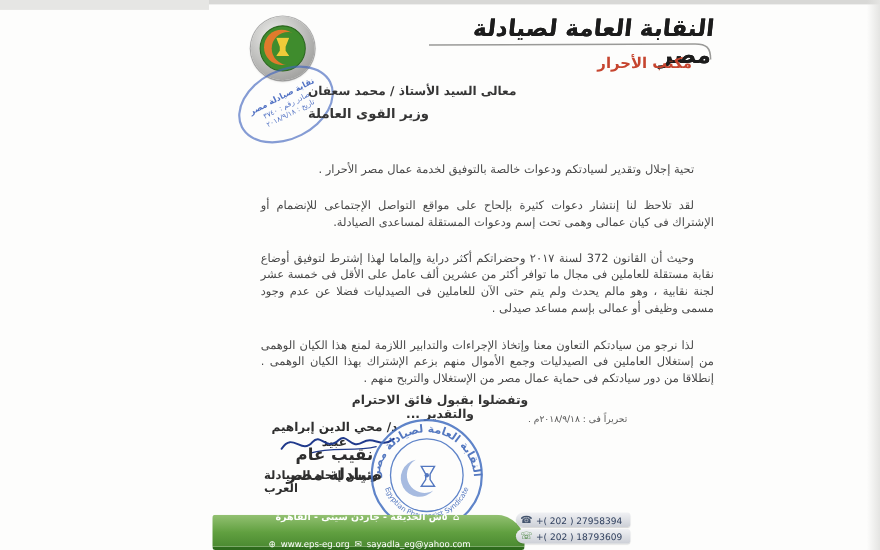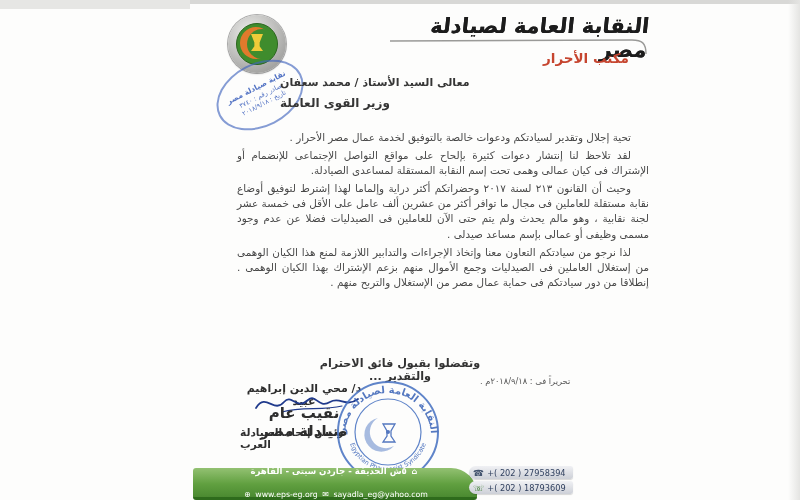--- a/index.html
+++ b/index.html
@@ -51,21 +51,21 @@
 
   
   .recipient{left:280px;top:76px;width:250px;direction:rtl;text-align:left;color:#353535;}
   .recipient .r1{font-size:11px;font-weight:bold;}
   .recipient .r2{font-size:12px;font-weight:bold;margin:7px 78px 0 0;}
   .salutation{margin:11px 72px 0 0;font-size:11px;font-weight:bold;}
 
   
   .letter-body{left:237px;top:129px;width:412px;direction:rtl;text-align:justify;
     font-size:10.4px;line-height:15.1px;color:#484848;}
-  .letter-body p{margin:1px 0 3px 0;text-indent:18px;}
+  .letter-body p{margin:18px 0 3px 0;text-indent:18px;}
 
   
   .closing{left:300px;top:357px;width:200px;text-align:center;direction:rtl;
     font-size:11.2px;font-weight:bold;color:#333;}
   .date-line{left:480px;top:376px;width:110px;direction:rtl;text-align:left;font-size:8.3px;color:#555;}
 
   
   .sig-name{left:240px;top:382px;width:128px;text-align:center;direction:rtl;font-size:11px;font-weight:bold;color:#2e2e2e;}
   .sig-scribble{left:252px;top:390px;}
   .sig-title1{left:248px;top:404px;width:112px;text-align:center;direction:rtl;font-size:15px;font-weight:bold;color:#2e2e2e;}
@@ -118,22 +118,22 @@
   <div class="l3">تاريخ : ٢٠١٨/٩/١٨</div>
 </div>
 
 <div class="abs recipient">
   <div class="r1">معالى السيد الأستاذ /  محمد سعفان</div>
   <div class="r2">وزير القوى العاملة</div>
 </div>
 
 <div class="abs letter-body">
   <p>تحية إجلال وتقدير لسيادتكم ودعوات خالصة بالتوفيق لخدمة عمال مصر الأحرار .</p>
-  <p>لقد تلاحظ لنا إنتشار دعوات كثيرة بإلحاح على مواقع التواصل الإجتماعى للإنضمام أو الإشتراك فى كيان عمالى وهمى تحت إسم النقابة المستقلة لمساعدى الصيادلة.</p>
-  <p>وحيث أن القانون ٢١٣ لسنة ٢٠١٧ وحضراتكم أكثر دراية وإلماما لهذا إشترط لتوفيق أوضاع نقابة مستقلة للعاملين فى مجال ما توافر أكثر من عشرين ألف عامل على الأقل فى خمسة عشر لجنة نقابية ، وهو مالم يحدث ولم يتم حتى الآن للعاملين فى الصيدليات فضلا عن عدم وجود مسمى وظيفى أو عمالى بإسم مساعد صيدلى .</p>
+  <p>لقد تلاحظ لنا إنتشار دعوات كثيرة بإلحاح على مواقع التواصل الإجتماعى للإنضمام أو الإشتراك فى كيان عمالى وهمى تحت إسم ودعوات المستقلة لمساعدى الصيادلة.</p>
+  <p>وحيث أن القانون 372 لسنة ٢٠١٧ وحضراتكم أكثر دراية وإلماما لهذا إشترط لتوفيق أوضاع نقابة مستقلة للعاملين فى مجال ما توافر أكثر من عشرين ألف عامل على الأقل فى خمسة عشر لجنة نقابية ، وهو مالم يحدث ولم يتم حتى الآن للعاملين فى الصيدليات فضلا عن عدم وجود مسمى وظيفى أو عمالى بإسم مساعد صيدلى .</p>
   <p class="lead">لذا نرجو من سيادتكم التعاون معنا وإتخاذ الإجراءات والتدابير اللازمة لمنع هذا الكيان الوهمى من إستغلال العاملين فى الصيدليات وجمع الأموال منهم بزعم الإشتراك بهذا الكيان الوهمى . إنطلاقا من دور سيادتكم فى حماية عمال مصر من الإستغلال والتربح منهم .</p>
 </div>
 
 <div class="abs closing">وتفضلوا بقبول فائق الاحترام والتقدير ...</div>
 <div class="abs date-line">تحريراً فى : ٢٠١٨/٩/١٨م .</div>
 
 <div class="abs sig-name">د/ محي الدين إبراهيم عبيد</div>
 <svg class="abs sig-scribble" width="112" height="26" viewBox="0 0 112 26">
   <path d="M4,18 C14,2 22,24 32,12 C40,3 44,21 56,10 C64,3 66,19 78,12 C88,6 94,18 106,9" fill="none" stroke="#203a8c" stroke-width="1.8" stroke-linecap="round"></path>
   <path d="M30,22 C50,16 70,21 90,16" fill="none" stroke="#203a8c" stroke-width="1.1" stroke-linecap="round"></path>

